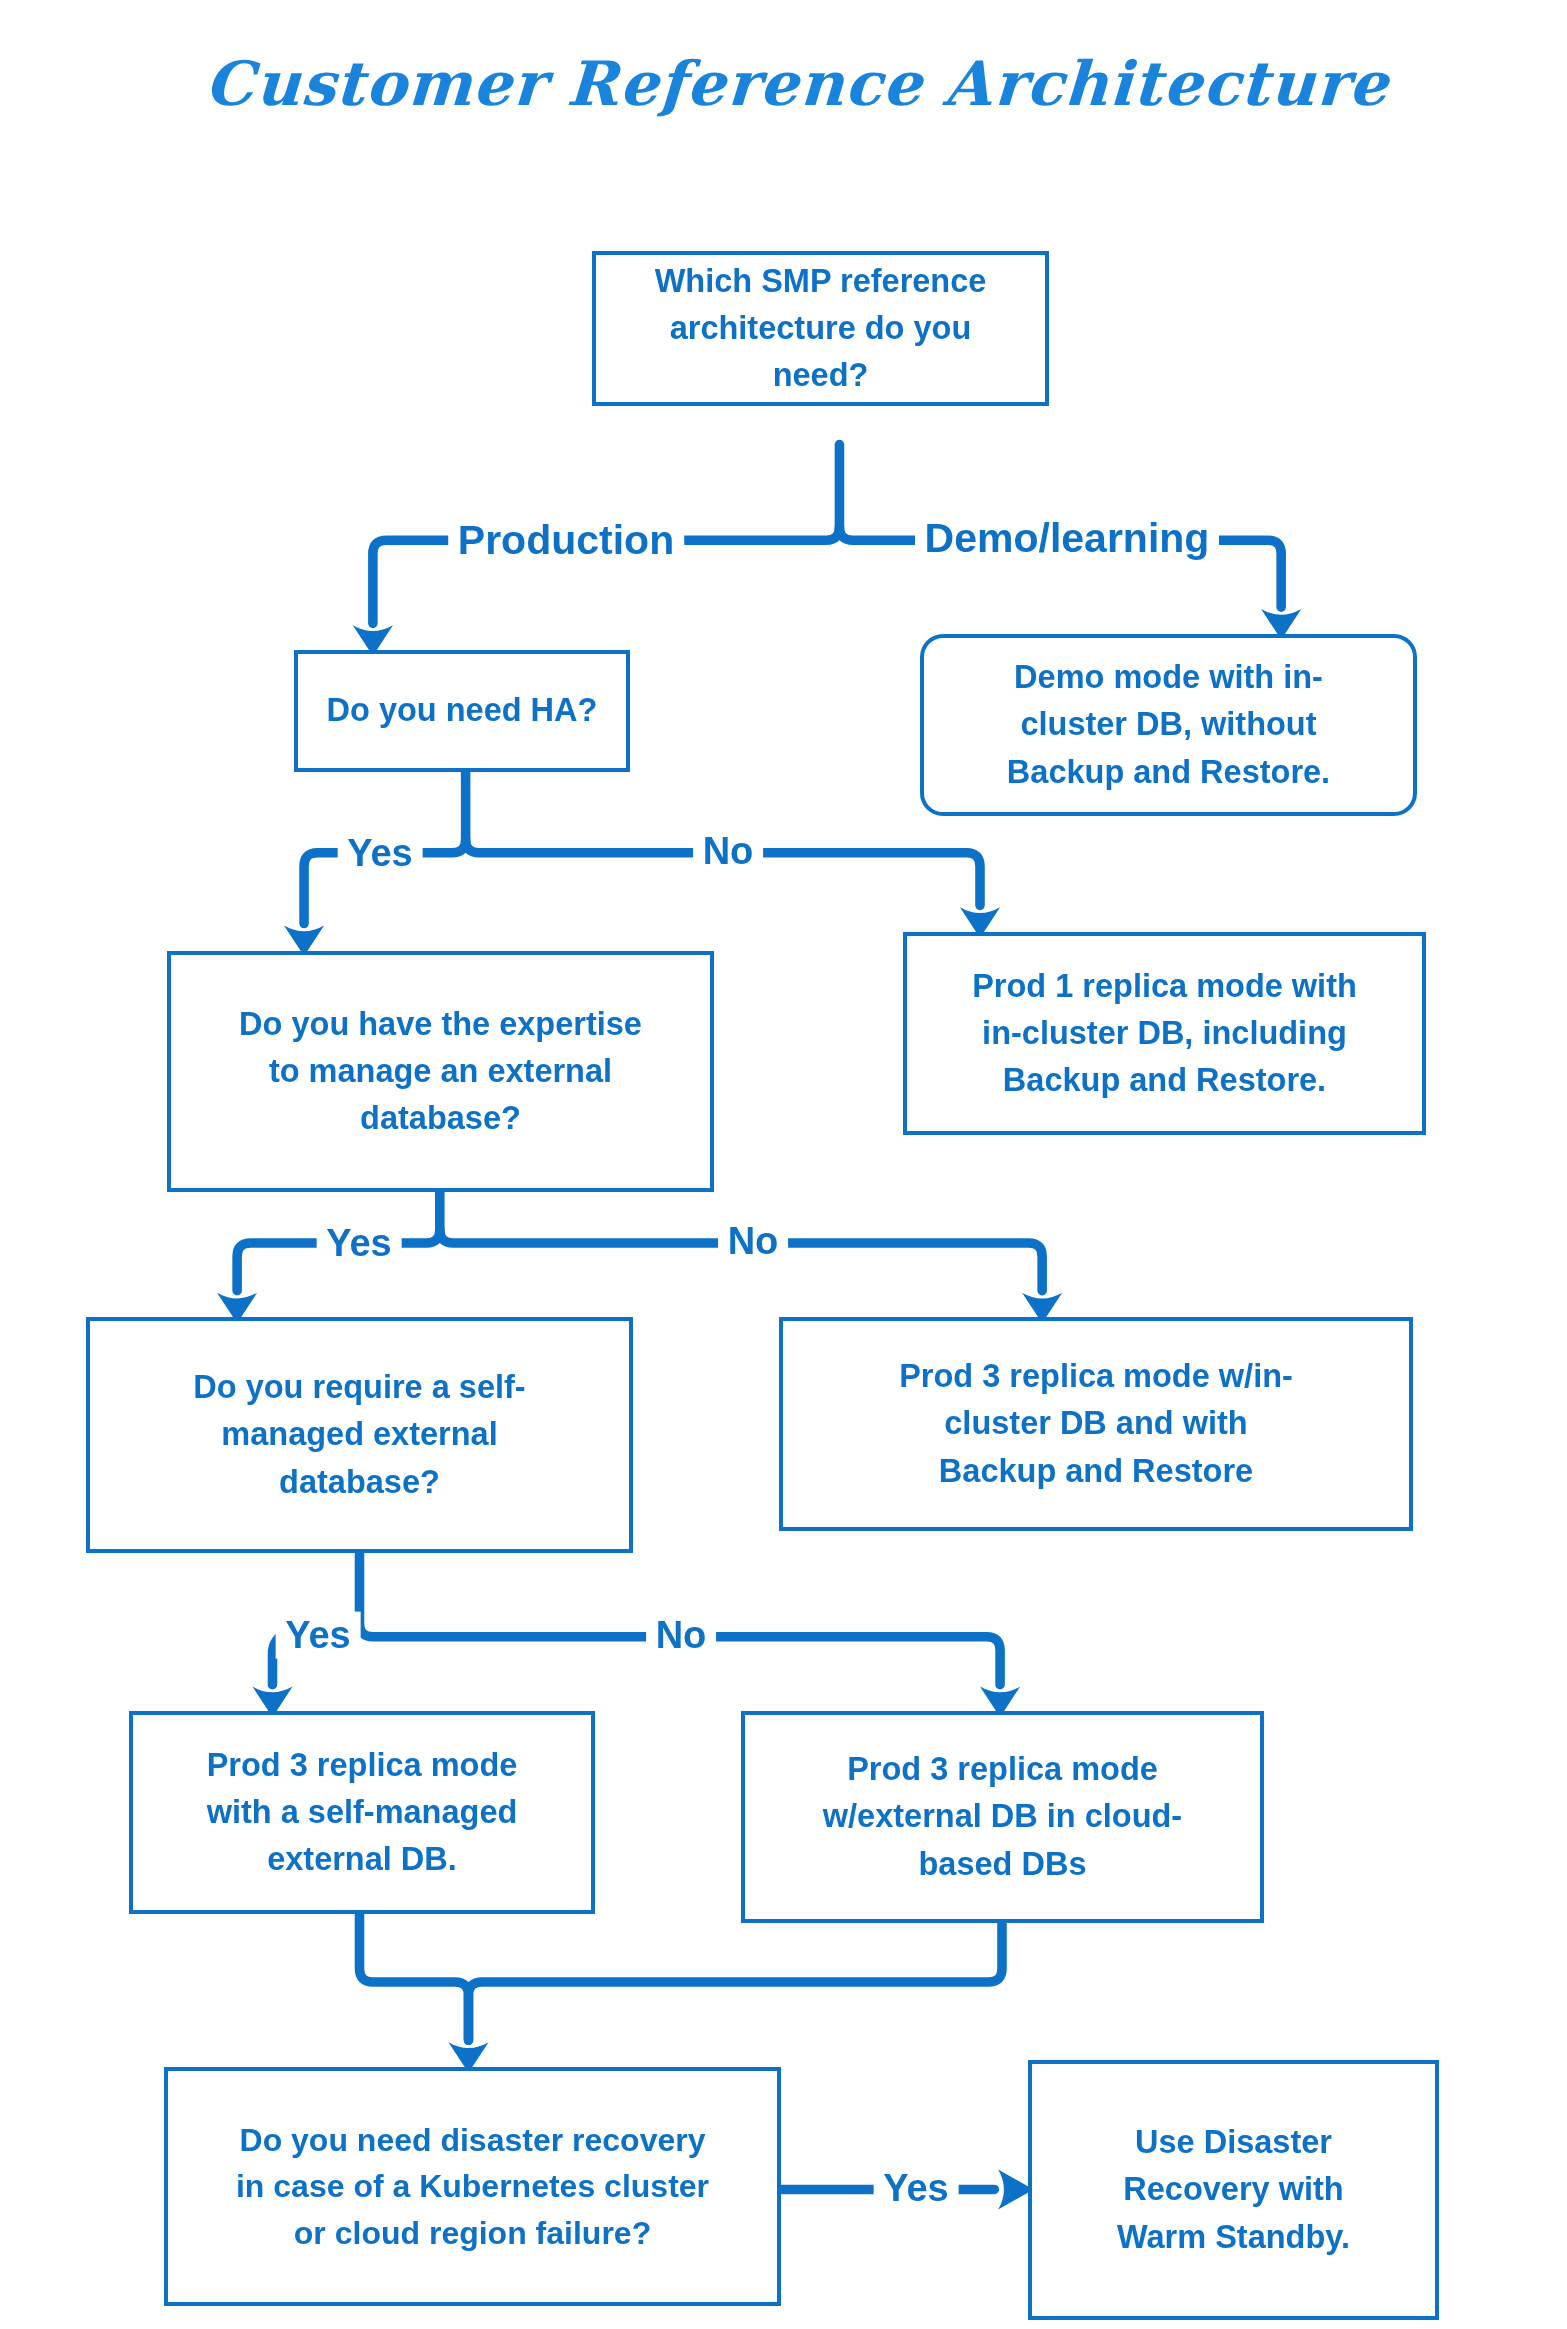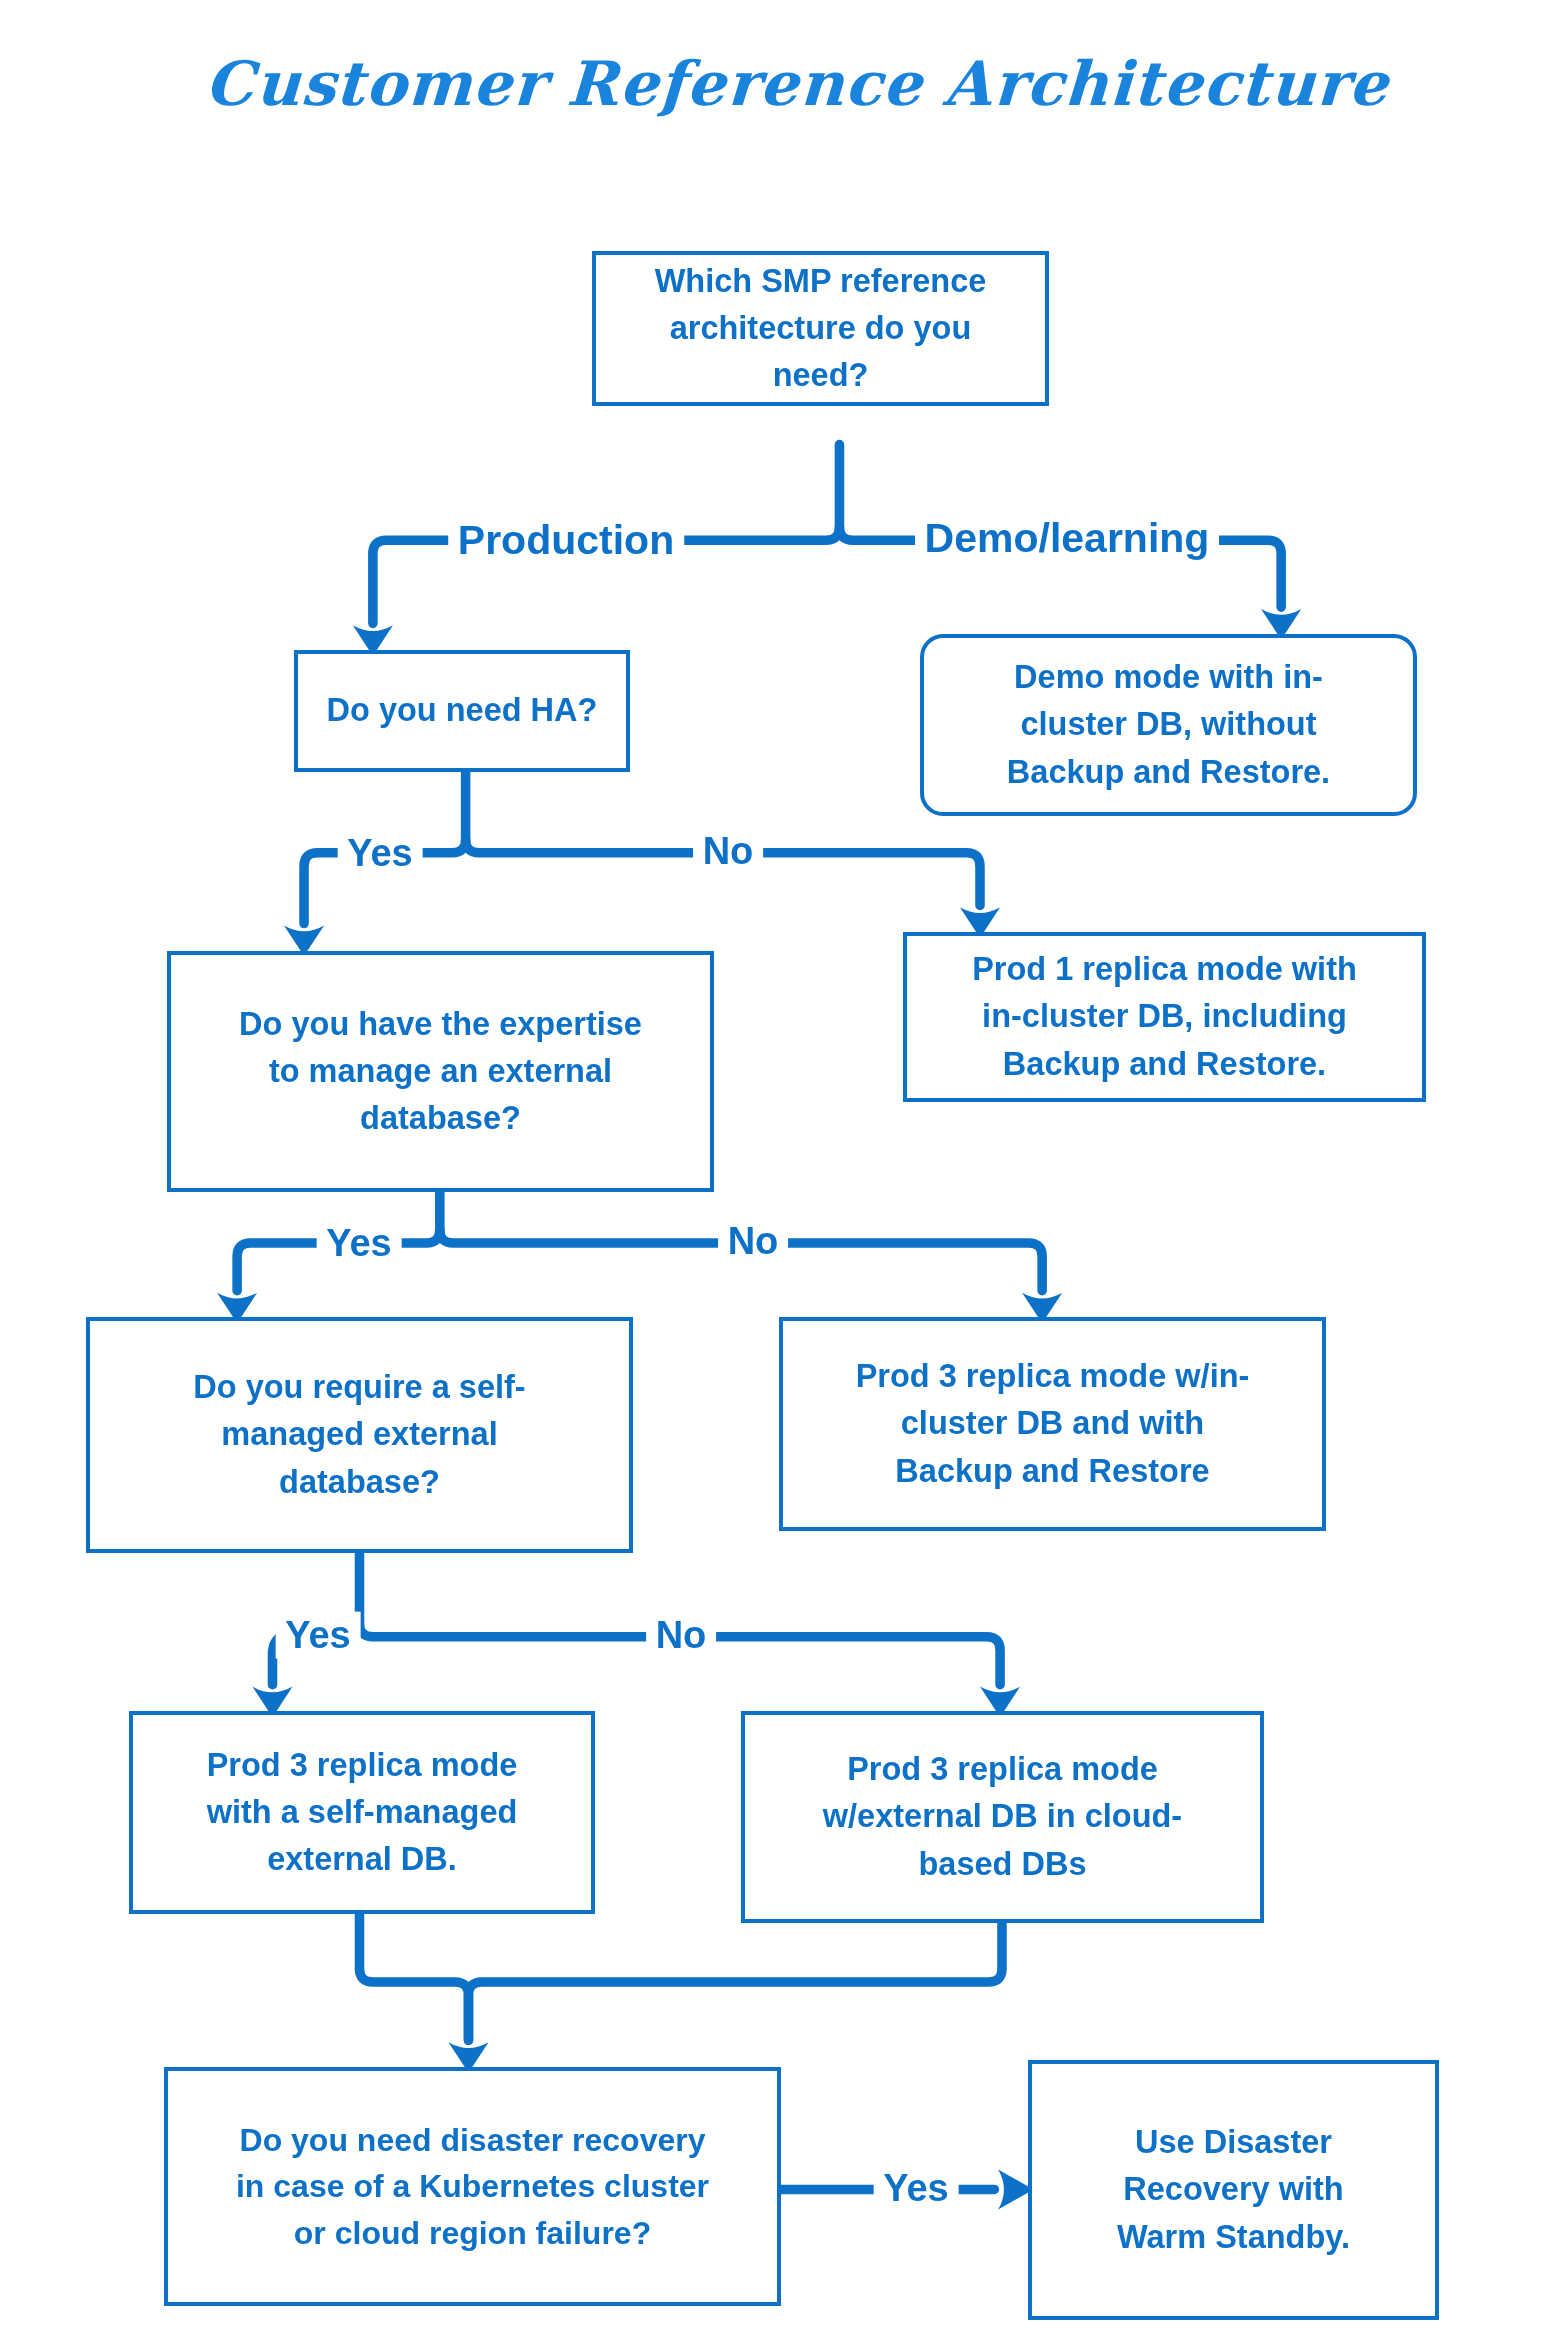--- a/index.html
+++ b/index.html
@@ -55,24 +55,24 @@
     font-weight:700;
     background:var(--background);
     padding:1.9px 9.6px;
     white-space:nowrap;
   }
   .elabel.big{font-size:41px;}
   
   #n-q_ref_arch   {left:592px;  top:251px;  width:457px; height:155px;}
   #n-q_ha         {left:294px;  top:650px;  width:336px; height:122px;}
   #n-demo_mode    {left:920px;  top:634px;  width:497px; height:182px;border-radius:23px;}
-  #n-prod1        {left:903px;  top:932px;  width:523px; height:170px;}
+  #n-prod1        {left:903px;  top:932px;  width:523px; height:203px;}
   #n-q_expertise  {left:167px;  top:951px;  width:547px; height:241px;}
   #n-q_selfmanaged{left:86px;   top:1317px; width:547px; height:236px;}
-  #n-prod3_incluster{left:779px;top:1317px; width:547px; height:214px;}
+  #n-prod3_incluster{left:779px;top:1317px; width:634px; height:214px;}
   #n-prod3_self   {left:129px;  top:1711px; width:466px; height:203px;}
   #n-prod3_cloud  {left:741px;  top:1711px; width:523px; height:212px;}
   #n-q_dr         {left:164px;  top:2067px; width:617px; height:239px;font-size:32px;}
   #n-warm_standby {left:1028px; top:2060px; width:411px; height:260px;}
   
   #l-production {left:566px;  top:540px;}
   #l-demo       {left:1067px; top:538px;}
   #l-yes1       {left:380px;  top:853px;}
   #l-no1        {left:728px;  top:851px;}
   #l-yes2       {left:359px;  top:1243px;}

